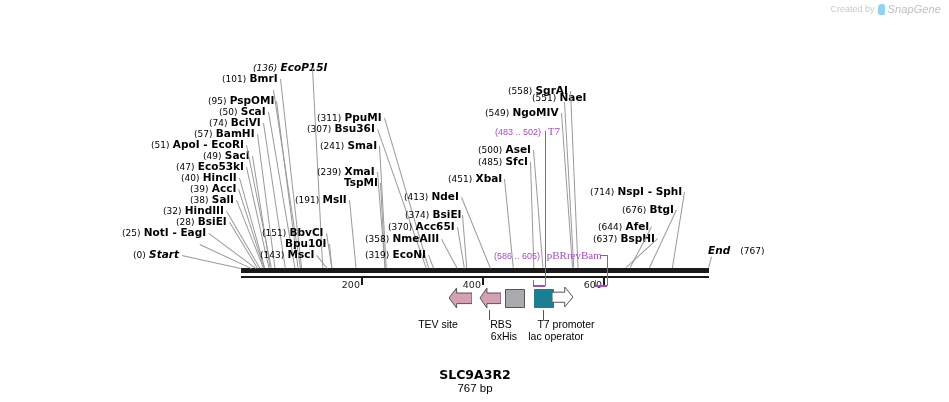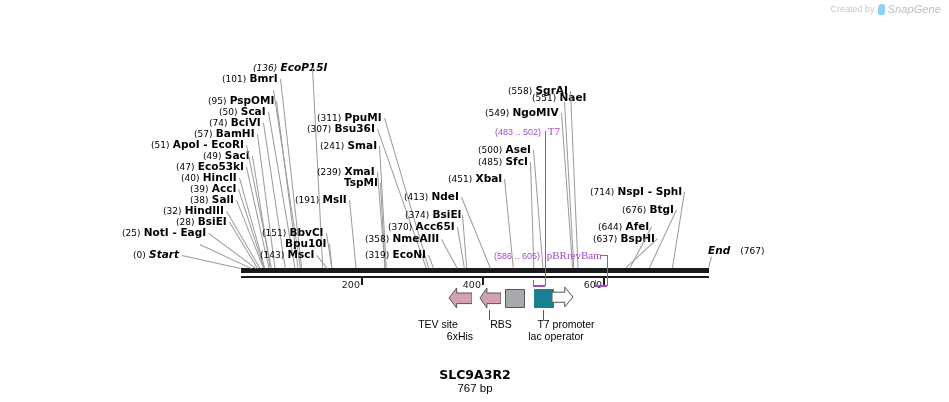--- a/index.html
+++ b/index.html
@@ -188,21 +188,21 @@
       <svg width="24" height="20" viewBox="0 0 24 20">
         <path d="M 8.64 0 L 8.64 5 L 24 5 L 24 15.600000000000001 L 8.64 15.600000000000001 L 8.64 20 L 1 10 Z" fill="#d3a0b4" stroke="#555555" stroke-width="1"></path>
       </svg>
     </div>
     <div class="featlbl ctr" style="left: 438px; top: 318px;">TEV site</div>
     <div class="feat" style="left: 479px; top: 288px;">
       <svg width="22" height="20" viewBox="0 0 22 20">
         <path d="M 7.92 0 L 7.92 5 L 22 5 L 22 15.600000000000001 L 7.92 15.600000000000001 L 7.92 20 L 1 10 Z" fill="#d3a0b4" stroke="#555555" stroke-width="1"></path>
       </svg>
     </div>
-    <div class="featlbl ctr" style="left: 456px; top: 330px; padding-left: 8px;">6xHis</div>
+    <div class="featlbl ctr" style="left: 500px; top: 330px; padding-left: 8px;">6xHis</div>
     <div class="featstem" style="left: 488.9px; top: 310px; height: 10px;"></div>
     <div class="feat" style="left: 505px; top: 289px;">
       <svg width="20" height="19" viewBox="0 0 20 19">
         <path d="M 0.5 0.5 L 19.5 0.5 L 19.5 18.5 L 0.5 18.5 Z" fill="#a8aaad" stroke="#555555" stroke-width="1"></path>
       </svg>
     </div>
     <div class="featlbl ctr" style="left: 501px; top: 318px;">RBS</div>
     <div class="feat" style="left: 534px; top: 289px;">
       <svg width="20" height="19" viewBox="0 0 20 19">
         <path d="M 0.5 0.5 L 19.5 0.5 L 19.5 18.5 L 0.5 18.5 Z" fill="#1b7f93" stroke="#1b7f93" stroke-width="1"></path>

